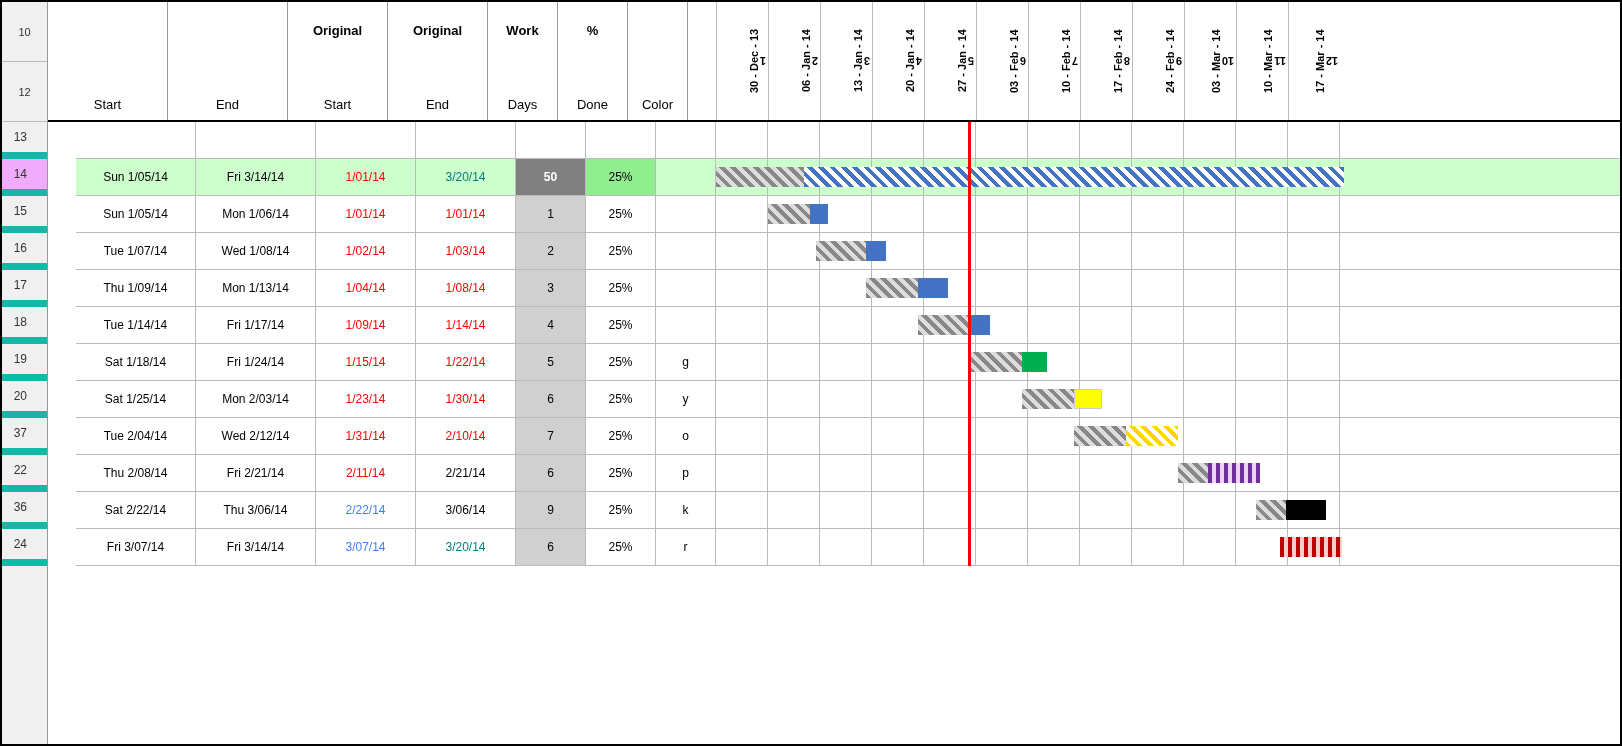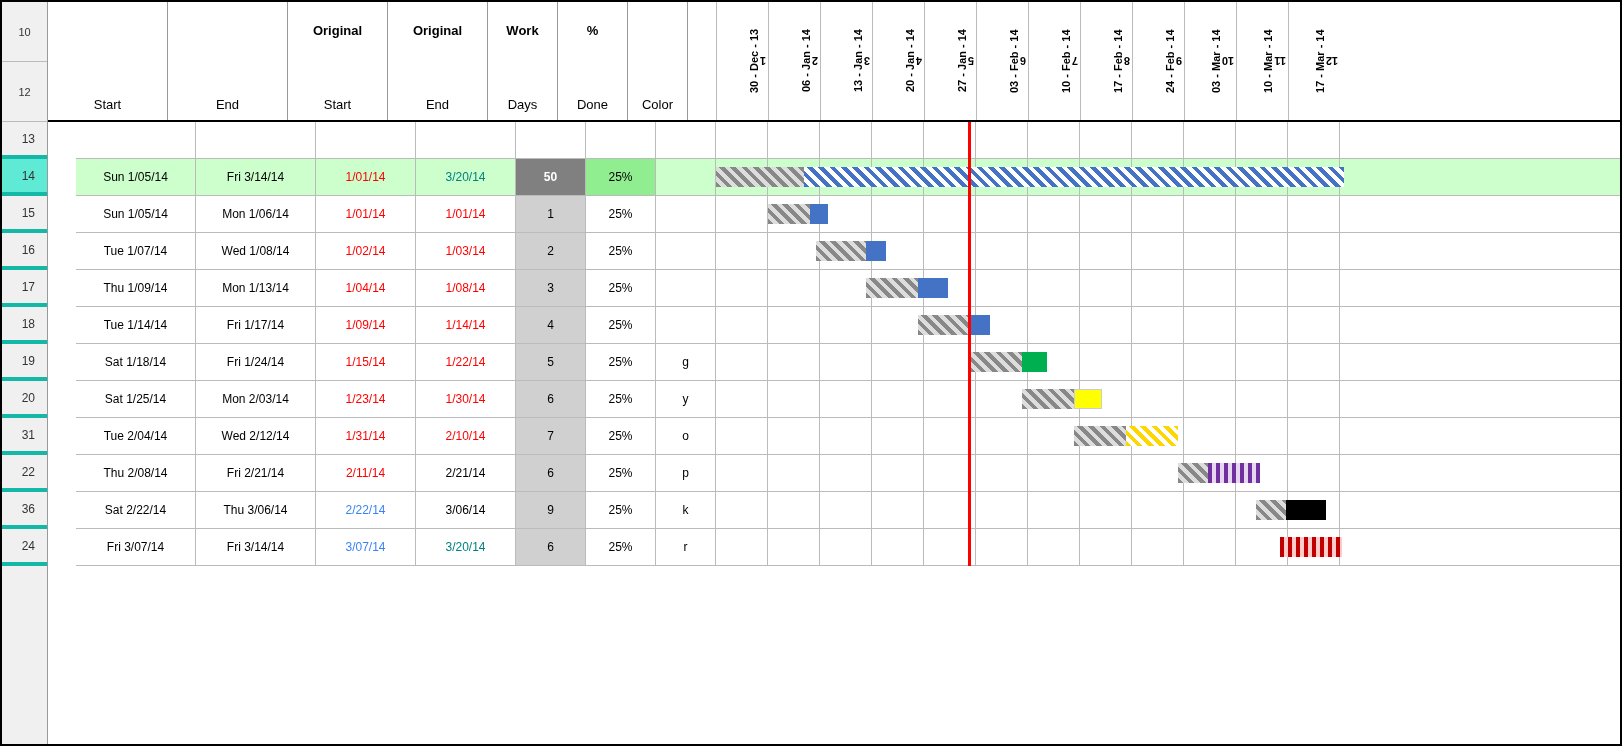--- a/index.html
+++ b/index.html
@@ -31,25 +31,25 @@
 
     .row-num-header {
       height: 120px;
       width: 45px;
       border-bottom: 1px solid #999;
       background: #f0f0f0;
     }
 
     .row-num-cell {
       width: 45px;
-      border-bottom: 4px solid #14b8a6;
+      border-bottom: 7px solid #14b8a6;
       display: flex;
       align-items: center;
       justify-content: flex-end;
-      padding-right: 12px;
+      padding-right: 20px;
       font-size: 12px;
       color: #333;
       background: #f0f0f0;
       flex-shrink: 0;
     }
 
     
     .left-table {
       flex-shrink: 0;
       display: flex;
@@ -310,28 +310,28 @@
 
 <div class="spreadsheet">
   <div class="grid-container">
 
     <div class="row-numbers">
       <div class="row-num-header">
         <div class="sub-row-num">10</div>
         <div class="sub-row-num">12</div>
       </div>
       <div class="row-num-cell" style="height:37px">13</div>
-      <div class="row-num-cell" style="height:37px;background:#5eead4">14</div>
+      <div class="row-num-cell" style="height:37px;background:#f0abfc">14</div>
       <div class="row-num-cell" style="height:37px">15</div>
       <div class="row-num-cell" style="height:37px">16</div>
       <div class="row-num-cell" style="height:37px">17</div>
       <div class="row-num-cell" style="height:37px">18</div>
       <div class="row-num-cell" style="height:37px">19</div>
       <div class="row-num-cell" style="height:37px">20</div>
-      <div class="row-num-cell" style="height:37px">31</div>
+      <div class="row-num-cell" style="height:37px">37</div>
       <div class="row-num-cell" style="height:37px">22</div>
       <div class="row-num-cell" style="height:37px">36</div>
       <div class="row-num-cell" style="height:37px">24</div>
     </div>
 
     <div class="left-table">
 
       <div class="header-area">
         <div class="col-header start">
           <div class="col-header-row10"></div>

